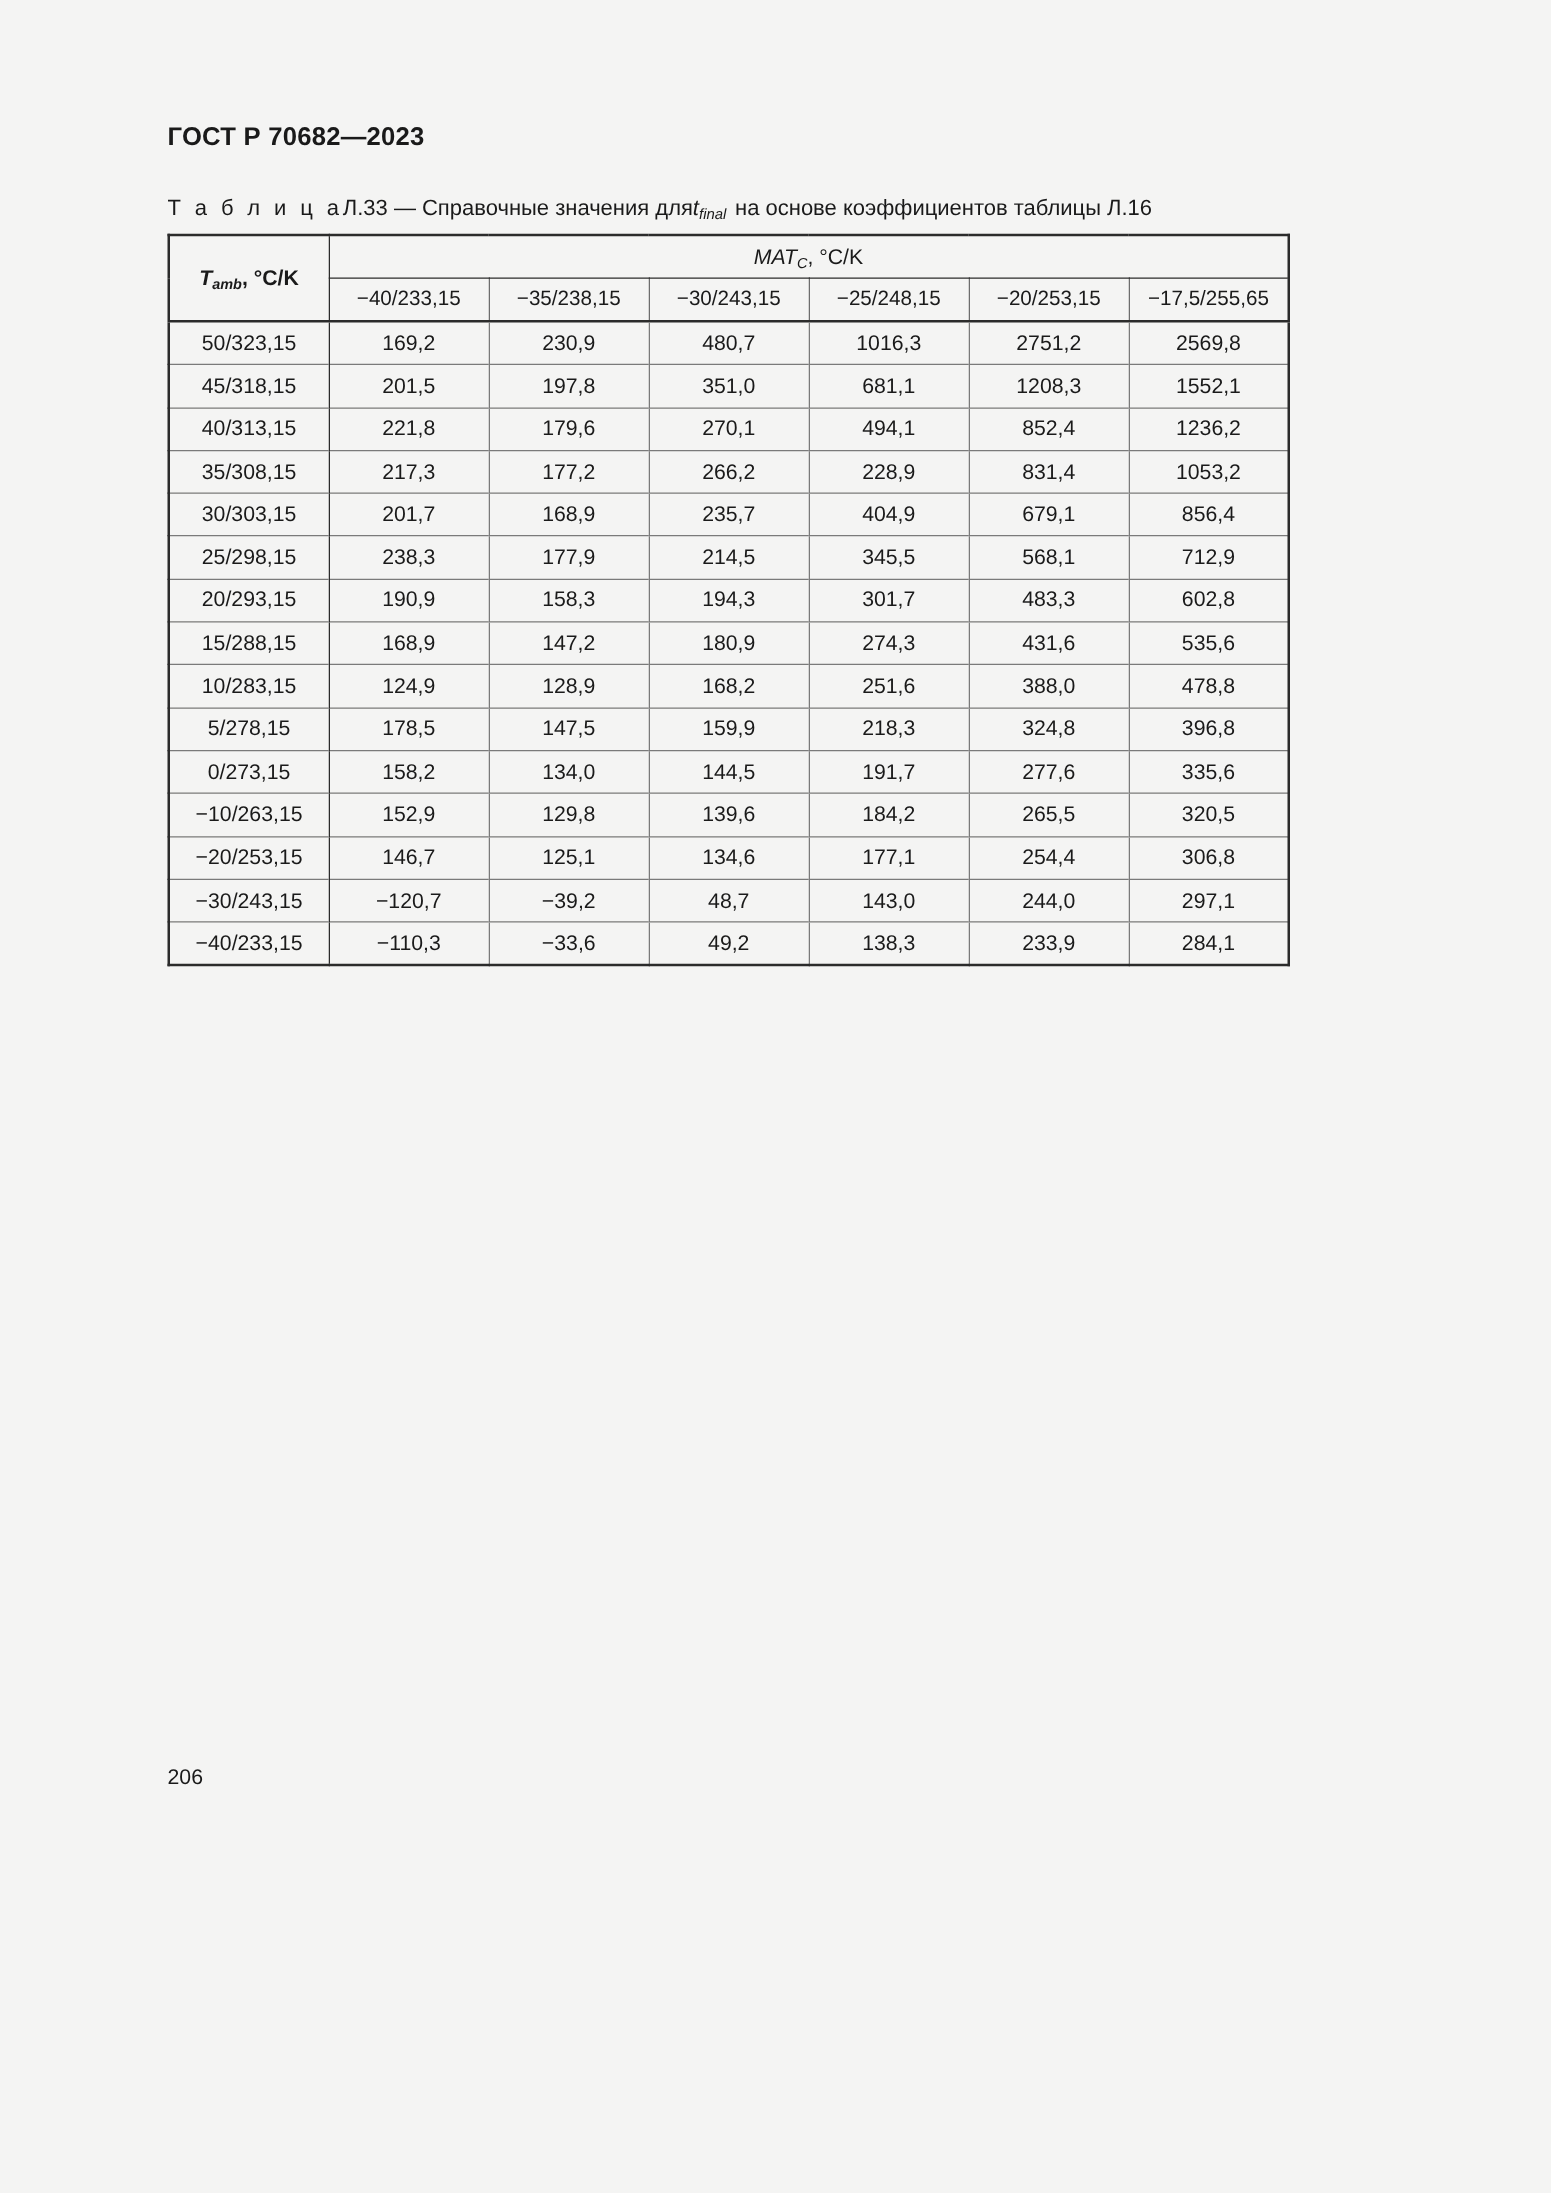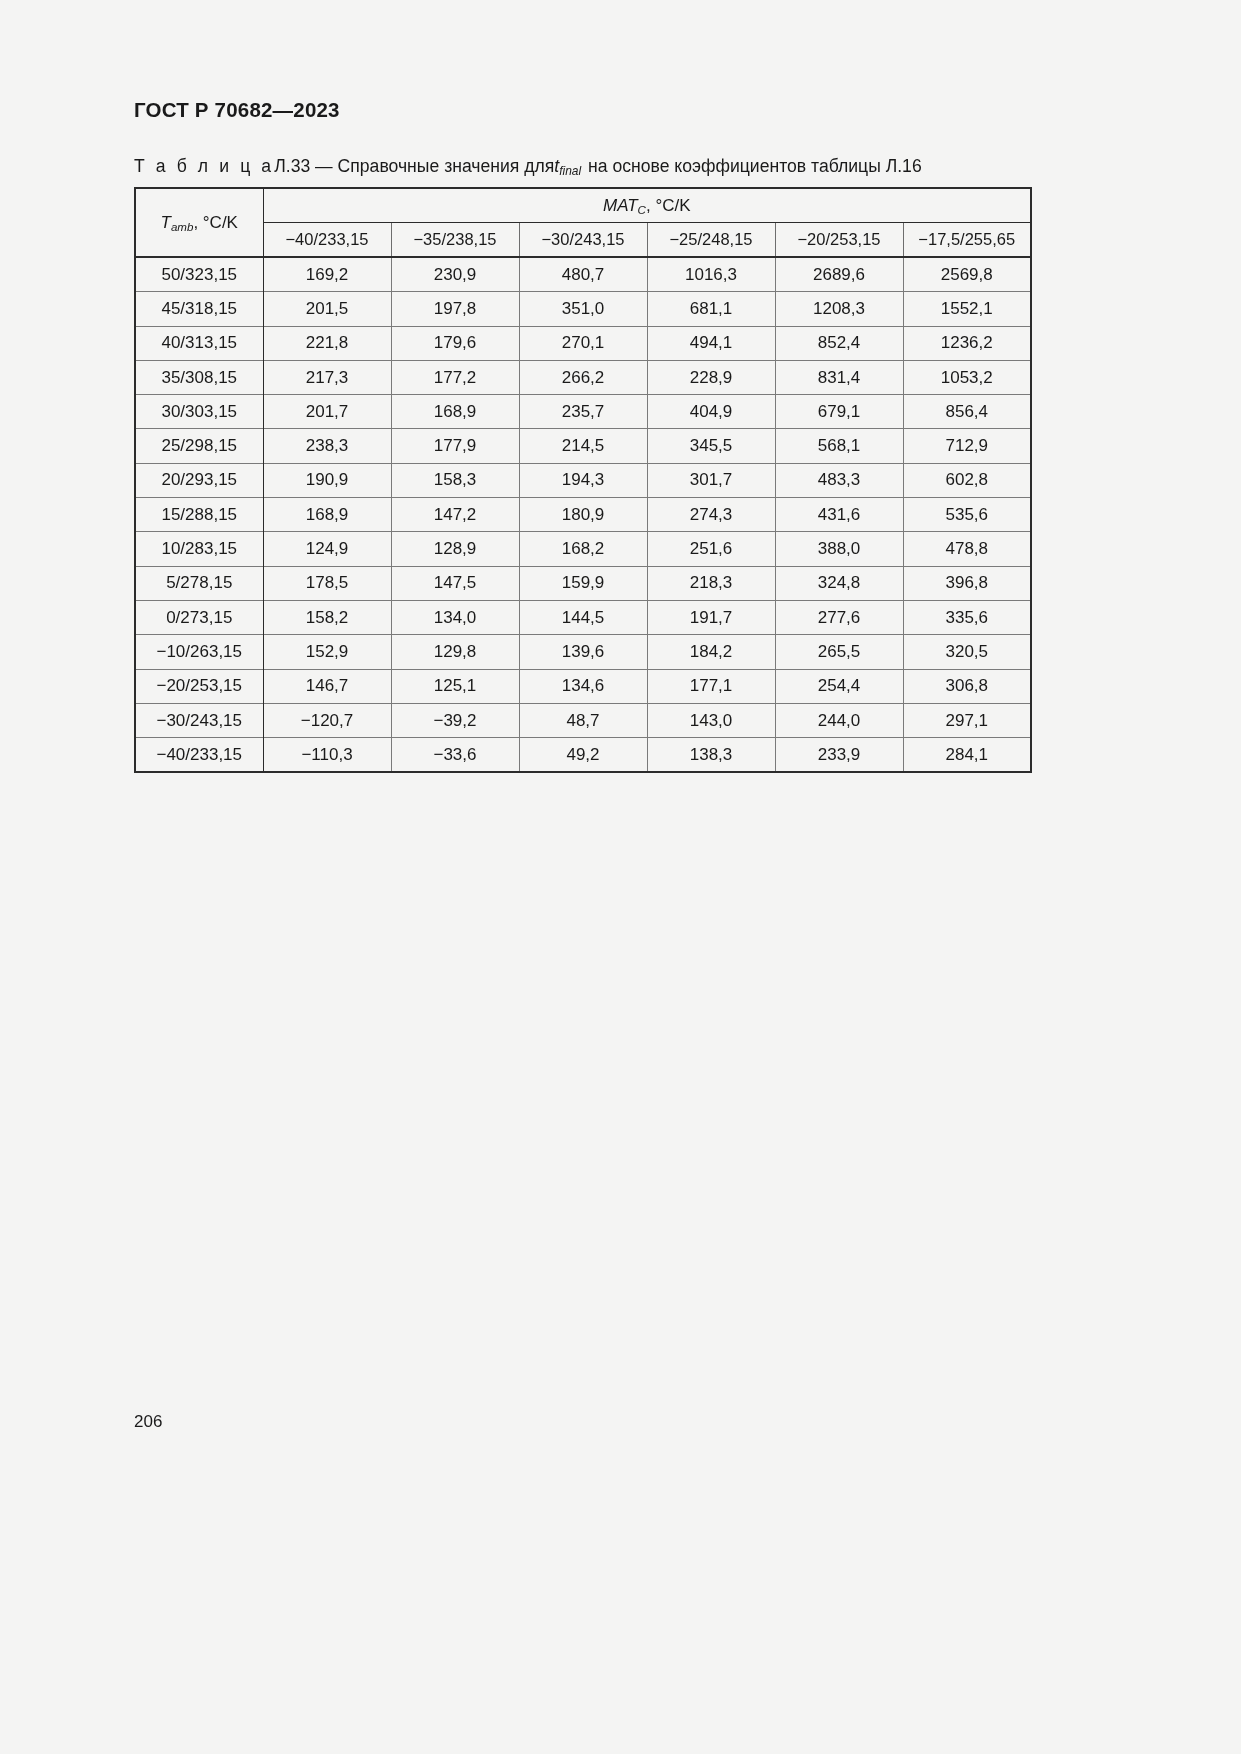--- a/index.html
+++ b/index.html
@@ -82,21 +82,21 @@
   table.data {
     border-left: 2.2px solid #2b2b2b;
     border-right: 2.2px solid #2b2b2b;
     border-top: 2.2px solid #2b2b2b;
     border-bottom: 2.2px solid #2b2b2b;
   }
   th.h-stub {
     border-right: 1.6px solid #2b2b2b;
     border-bottom: 2.2px solid #2b2b2b;
     height: 66px;
-    font-weight: normal;
+    font-weight: bold;
     font-size: 17px;
     margin-left: 16px;
   }
   th.h-group {
     border-bottom: 1.3px solid #2b2b2b;
     height: 33px;
     font-weight: normal;
     font-size: 17px;
     margin-left: 48px;
   }
@@ -170,21 +170,21 @@
           <th class="h-sub last">−17,5/255,65</th>
         </tr>
       </thead>
       <tbody>
           <tr>
             <td class="stub">50/323,15</td>
             <td>169,2</td>
             <td>230,9</td>
             <td>480,7</td>
             <td>1016,3</td>
-            <td>2689,6</td>
+            <td>2751,2</td>
             <td class="last">2569,8</td>
           </tr>
           <tr>
             <td class="stub">45/318,15</td>
             <td>201,5</td>
             <td>197,8</td>
             <td>351,0</td>
             <td>681,1</td>
             <td>1208,3</td>
             <td class="last">1552,1</td>

